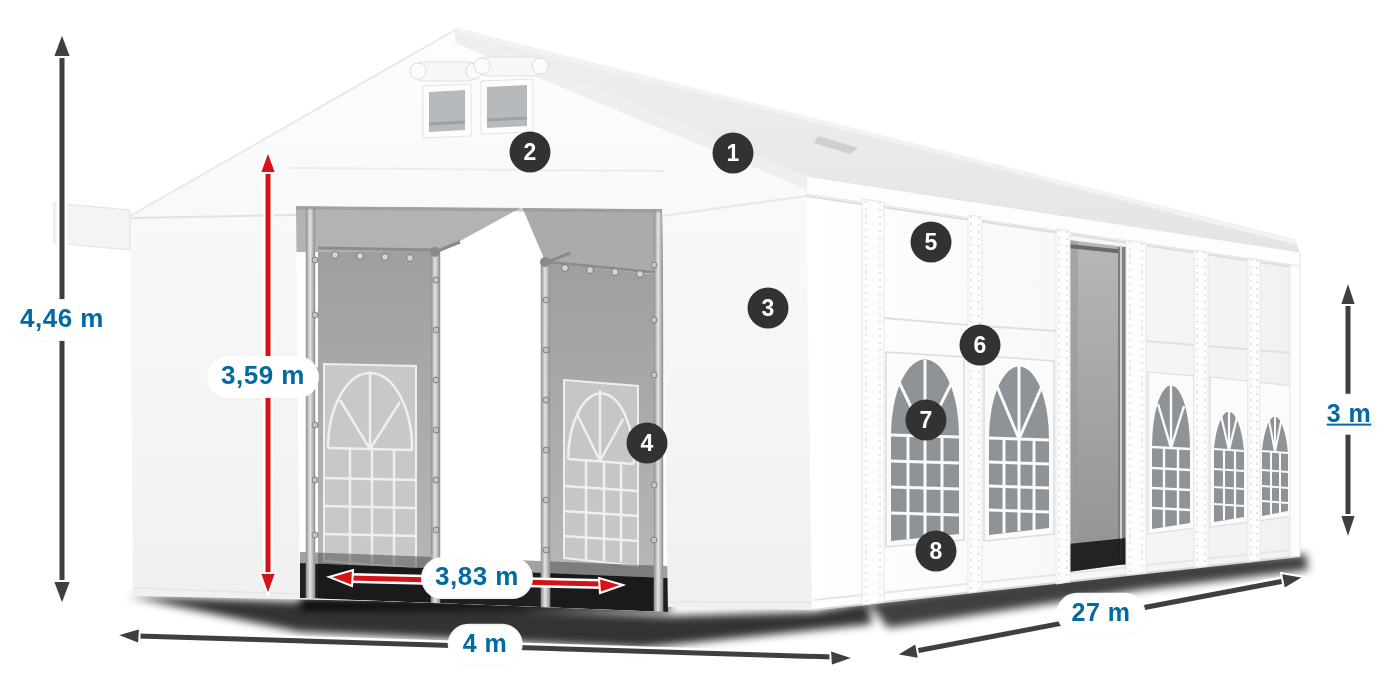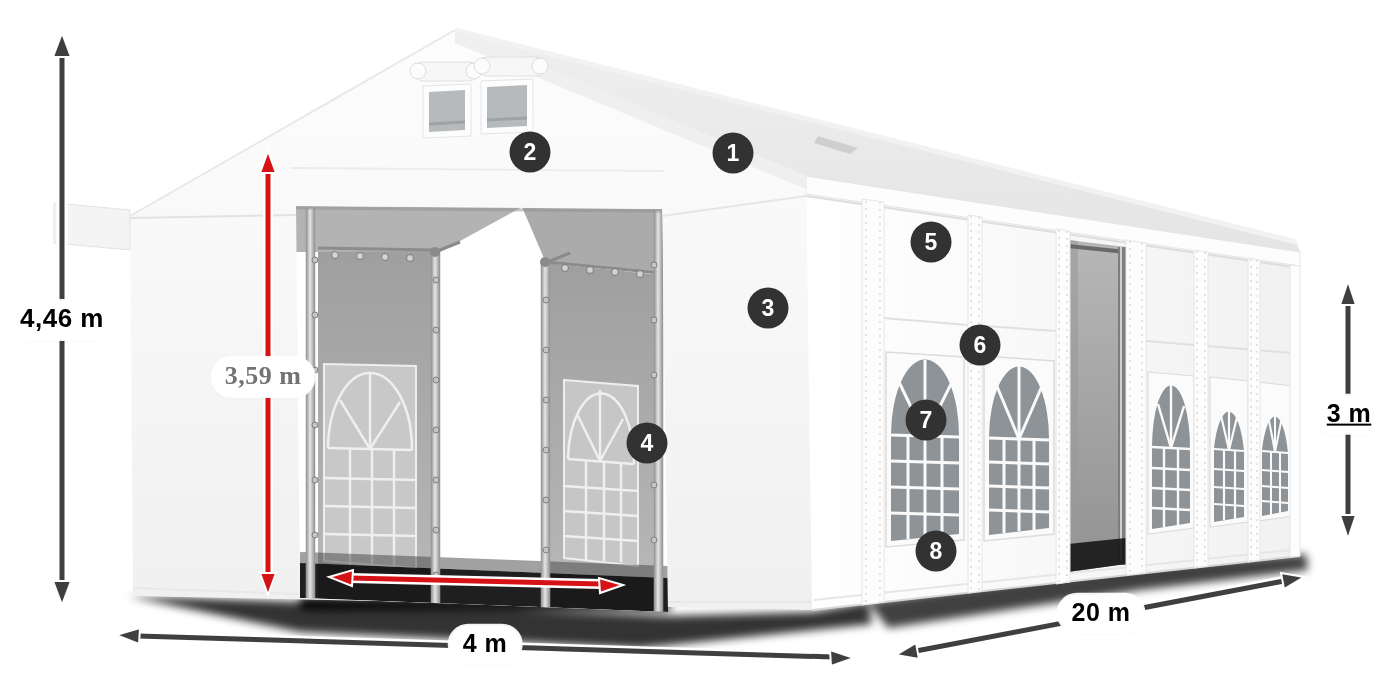--- a/index.html
+++ b/index.html
@@ -1,23 +1,23 @@
 <!DOCTYPE html>
 <html><head>
 <meta charset="utf-8">
 <style>
   html,body{margin:0;padding:0;background:#ffffff;}
   .stage{position:relative;width:1400px;height:700px;overflow:hidden;background:#ffffff;
          font-family:"Liberation Sans",sans-serif;}
   .stage svg{position:absolute;left:0;top:0;}
   .dim-pill{position:absolute;transform:translate(-50%,-50%);background:#ffffff;border-radius:22px;
-            padding:3px 12px 5px;font-weight:bold;font-size:26px;color:#000000;white-space:nowrap;
+            padding:3px 12px 5px;font-weight:bold;font-size:26px;color:#0369a1;white-space:nowrap;
             box-shadow:0 0 0 2px rgba(255,255,255,.95),0 1px 4px rgba(0,0,0,.07);line-height:1.15;
             letter-spacing:.5px;z-index:3;}
-  .dim-pill.red{color:#737373;font-family:Liberation Serif, serif;}
+  .dim-pill.red{color:#0369a1;}
   .dim-pill.small{font-size:25px;padding:3px 13px 5px;}
   .hotspot{position:absolute;transform:translate(-50%,-50%);width:41px;height:41px;border-radius:50%;
            background:#323232;color:#ffffff;font-weight:bold;font-size:23px;display:flex;
            align-items:center;justify-content:center;z-index:4;cursor:pointer;}
 </style>
 </head>
 <body>
 
 <div class="stage">
 
@@ -346,22 +346,23 @@
   <g>
     <line x1="1348" y1="302" x2="1348" y2="518" stroke="#ffffff" stroke-width="10"></line>
     <line x1="1348" y1="302" x2="1348" y2="518" stroke="#3f3f3f" stroke-width="5"></line>
     <path d="M1348,281 L1340,305 L1356,305 Z" fill="#3f3f3f" stroke="#ffffff" stroke-width="2"></path>
     <path d="M1348,539 L1340,515 L1356,515 Z" fill="#3f3f3f" stroke="#ffffff" stroke-width="2"></path>
   </g>
 </svg>
 
 <div class="dim-pill" style="left:62px;top:320px;"><span>4,46 m</span></div>
 <div class="dim-pill red" style="left:263px;top:377px;"><span>3,59 m</span></div>
+<div class="dim-pill red" style="left:477px;top:578px;"><span>3,83 m</span></div>
 <div class="dim-pill small" style="left:485px;top:644px;"><span>4 m</span></div>
-<div class="dim-pill small" style="left:1101px;top:613px;"><span>20 m</span></div>
+<div class="dim-pill small" style="left:1101px;top:613px;"><span>27 m</span></div>
 <div class="dim-pill small" style="left:1349px;top:414px;text-decoration:underline;"><span>3 m</span></div>
 
 <div class="hotspot" style="left:733px;top:153px;">1</div>
 <div class="hotspot" style="left:530px;top:152px;">2</div>
 <div class="hotspot" style="left:768px;top:308px;">3</div>
 <div class="hotspot" style="left:647px;top:443px;">4</div>
 <div class="hotspot" style="left:931px;top:242px;">5</div>
 <div class="hotspot" style="left:980px;top:345px;">6</div>
 <div class="hotspot" style="left:926px;top:420px;">7</div>
 <div class="hotspot" style="left:936px;top:551px;">8</div>

